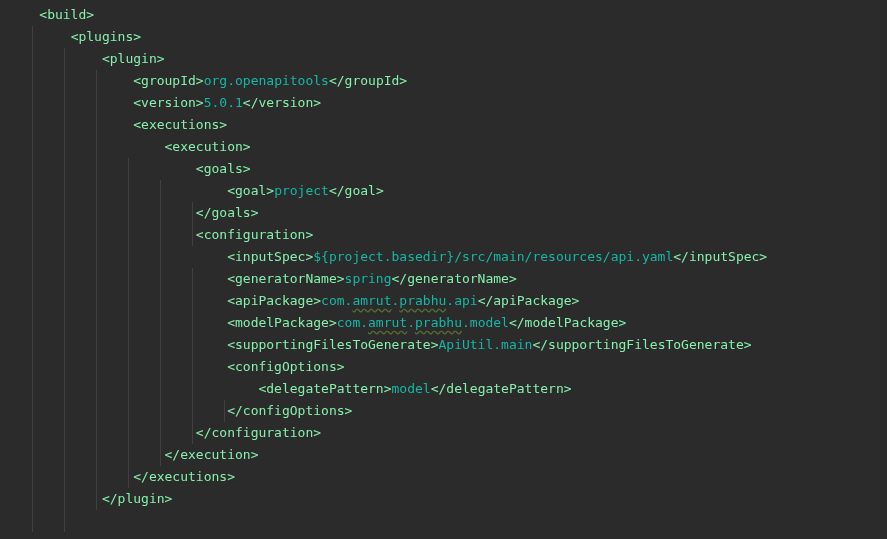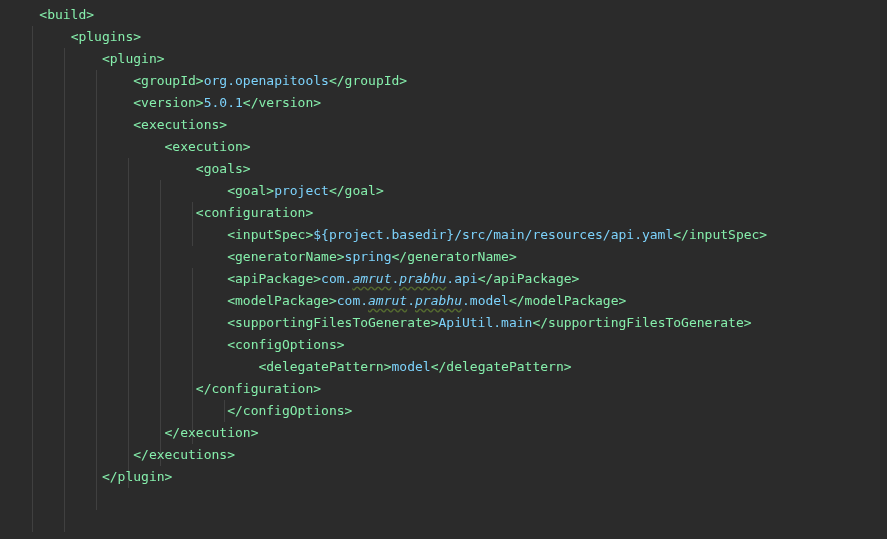--- a/index.html
+++ b/index.html
@@ -23,35 +23,34 @@
       padding-left: 8px;
     }
     .line {
       white-space: pre;
       position: relative;
     }
     .tag {
       color: #86efac;
     }
     .text {
-      color: #7dd3fc;
+      color: #14b8a6;
     }
     .guide {
       position: absolute;
       width: 1px;
       background: #404040;
       top: 0;
       height: 100%;
     }
     .underline {
       text-decoration: underline;
       text-decoration-style: wavy;
       text-decoration-color: #556b2f;
       text-underline-offset: 3px;
-      font-style: italic;
     }
     .indent-container {
       position: relative;
     }
   </style>
 </head>
 <body>
 
 <div class="code-editor">
   <div class="indent-container">
@@ -66,27 +65,28 @@
 
     <div class="line"><span>    </span><span class="tag">&lt;build&gt;</span></div>
     <div class="line"><span>        </span><span class="tag">&lt;plugins&gt;</span></div>
     <div class="line"><span>            </span><span class="tag">&lt;plugin&gt;</span></div>
     <div class="line"><span>                </span><span class="tag">&lt;groupId&gt;</span><span class="text">org.openapitools</span><span class="tag">&lt;/groupId&gt;</span></div>
     <div class="line"><span>                </span><span class="tag">&lt;version&gt;</span><span class="text">5.0.1</span><span class="tag">&lt;/version&gt;</span></div>
     <div class="line"><span>                </span><span class="tag">&lt;executions&gt;</span></div>
     <div class="line"><span>                    </span><span class="tag">&lt;execution&gt;</span></div>
     <div class="line"><span>                        </span><span class="tag">&lt;goals&gt;</span></div>
     <div class="line"><span>                            </span><span class="tag">&lt;goal&gt;</span><span class="text">project</span><span class="tag">&lt;/goal&gt;</span></div>
+    <div class="line"><span>                        </span><span class="tag">&lt;/goals&gt;</span></div>
     <div class="line"><span>                        </span><span class="tag">&lt;configuration&gt;</span></div>
     <div class="line"><span>                            </span><span class="tag">&lt;inputSpec&gt;</span><span class="text">${project.basedir}/src/main/resources/api.yaml</span><span class="tag">&lt;/inputSpec&gt;</span></div>
     <div class="line"><span>                            </span><span class="tag">&lt;generatorName&gt;</span><span class="text">spring</span><span class="tag">&lt;/generatorName&gt;</span></div>
     <div class="line"><span>                            </span><span class="tag">&lt;apiPackage&gt;</span><span class="text">com.</span><span class="text underline">amrut</span><span class="text">.</span><span class="text underline">prabhu</span><span class="text">.api</span><span class="tag">&lt;/apiPackage&gt;</span></div>
     <div class="line"><span>                            </span><span class="tag">&lt;modelPackage&gt;</span><span class="text">com.</span><span class="text underline">amrut</span><span class="text">.</span><span class="text underline">prabhu</span><span class="text">.model</span><span class="tag">&lt;/modelPackage&gt;</span></div>
     <div class="line"><span>                            </span><span class="tag">&lt;supportingFilesToGenerate&gt;</span><span class="text">ApiUtil.main</span><span class="tag">&lt;/supportingFilesToGenerate&gt;</span></div>
     <div class="line"><span>                            </span><span class="tag">&lt;configOptions&gt;</span></div>
     <div class="line"><span>                            </span><span>    </span><span class="tag">&lt;delegatePattern&gt;</span><span class="text">model</span><span class="tag">&lt;/delegatePattern&gt;</span></div>
+    <div class="line"><span>                            </span><span class="tag">&lt;/configOptions&gt;</span></div>
     <div class="line"><span>                        </span><span class="tag">&lt;/configuration&gt;</span></div>
-    <div class="line"><span>                            </span><span class="tag">&lt;/configOptions&gt;</span></div>
     <div class="line"><span>                    </span><span class="tag">&lt;/execution&gt;</span></div>
     <div class="line"><span>                </span><span class="tag">&lt;/executions&gt;</span></div>
     <div class="line"><span>            </span><span class="tag">&lt;/plugin&gt;</span></div>
   </div>
 </div>
 
 </body></html>

